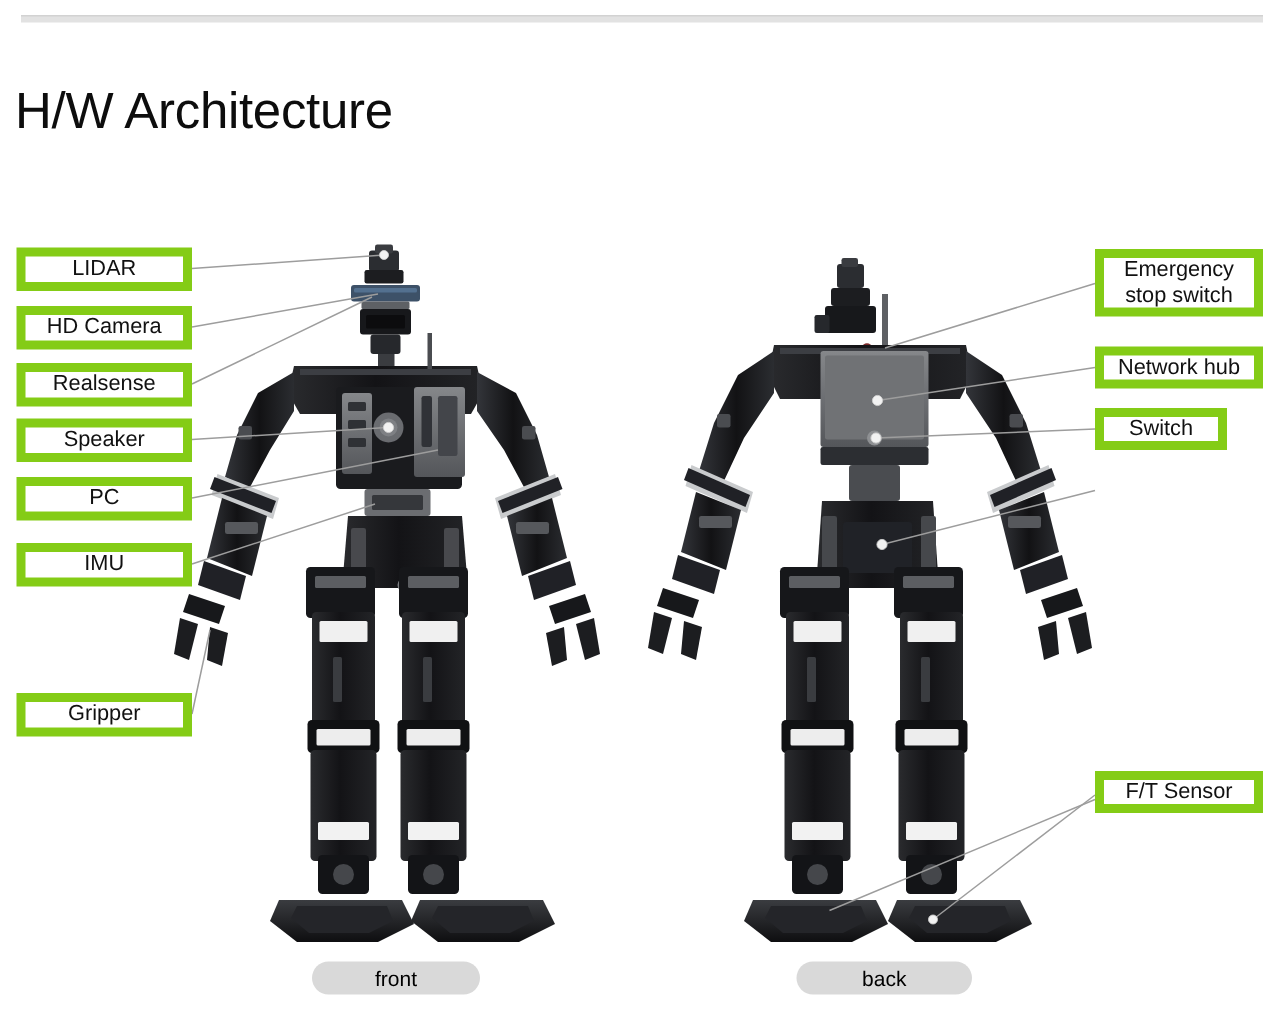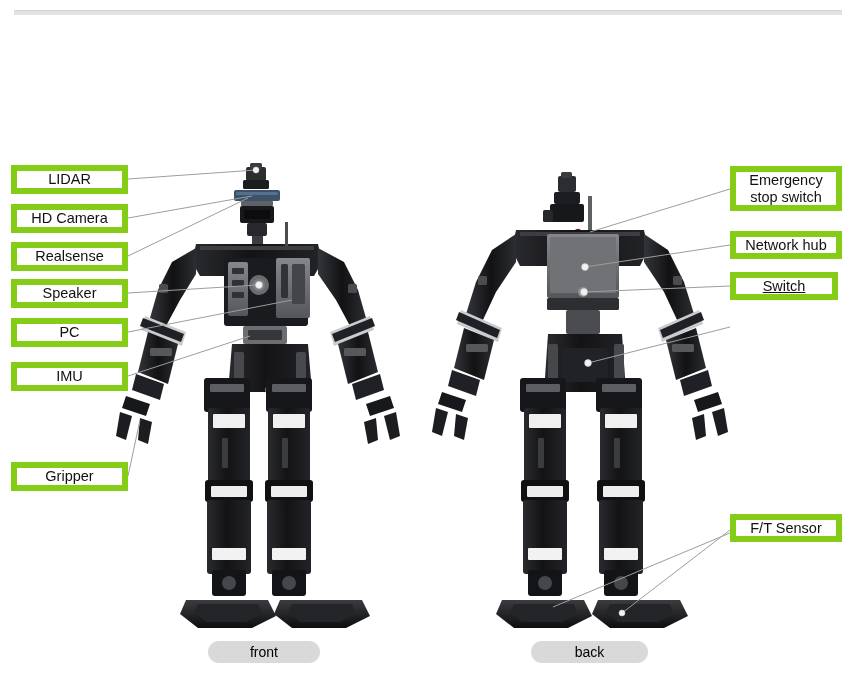--- a/index.html
+++ b/index.html
@@ -51,20 +51,21 @@
   .ldr{stroke:#9d9d9d;stroke-width:1;fill:none;}
   .dot{fill:#f2f2f2;stroke:#cfcfcf;stroke-width:0.6;}
 </style>
 </head>
 <body>
 
 <div id="slide">
 
   <div class="topbar"></div>
 
+  <div class="page-title">H/W Architecture</div>
 
   <svg class="robots" viewBox="0 0 853 679">
     <defs>
       <linearGradient id="metal" x1="0" y1="0" x2="1" y2="0">
         <stop offset="0" stop-color="#2a2b2e"></stop>
         <stop offset="0.45" stop-color="#131316"></stop>
         <stop offset="1" stop-color="#232427"></stop>
       </linearGradient>
       <linearGradient id="panelg" x1="0" y1="0" x2="0" y2="1">
         <stop offset="0" stop-color="#85878a"></stop>
@@ -323,21 +324,21 @@
   <div class="callout" style="left:11px;top:462px;width:117px;height:29px;">
     <span>Gripper</span>
   </div>
 
   <div class="callout two-line" style="left:730px;top:166px;width:112px;height:45px;">
     <span>Emergency stop switch</span>
   </div>
   <div class="callout" style="left:730px;top:231px;width:112px;height:28px;">
     <span>Network hub</span>
   </div>
-  <div class="callout" style="left:730px;top:272px;width:108px;height:28px;text-decoration:underline;">
+  <div class="callout" style="left:730px;top:272px;width:88px;height:28px;">
     <span>Switch</span>
   </div>
   <div class="callout" style="left:730px;top:514px;width:112px;height:28px;">
     <span>F/T Sensor</span>
   </div>
 
   <div class="pill" style="left:208px;top:641px;width:112px;height:22px;">
     <span>front</span>
   </div>
   <div class="pill" style="left:531px;top:641px;width:117px;height:22px;">

